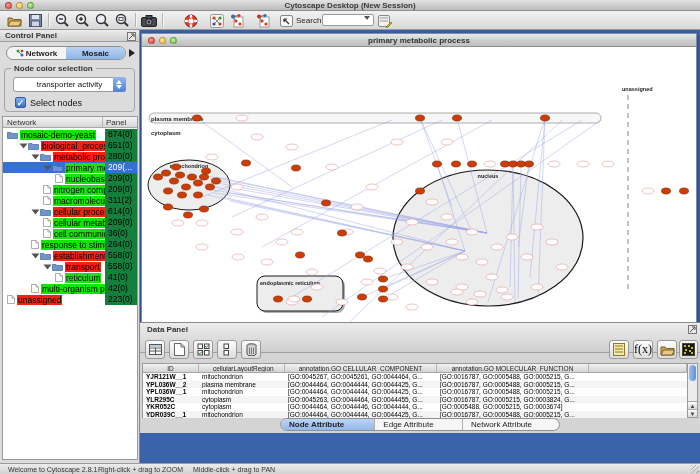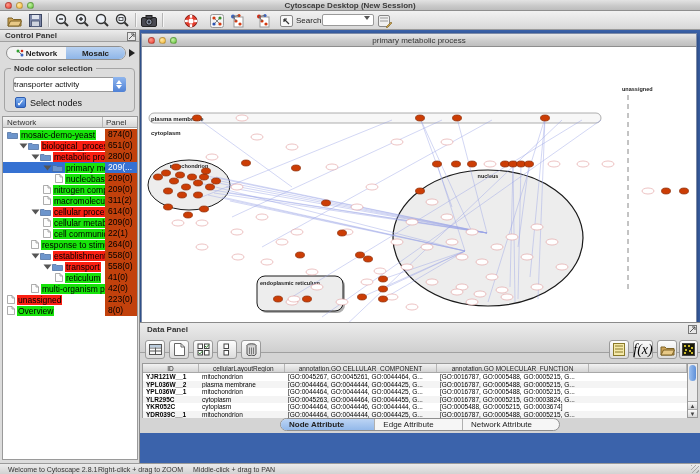--- a/index.html
+++ b/index.html
@@ -28,21 +28,21 @@
     border:1px solid #8f8f8f; border-radius:7px; background:#f4f4f4; overflow:hidden; }
   .cp-tab { flex:1; font-size:8px; font-weight:bold; color:#222; display:flex; align-items:center; justify-content:center; gap:2px; }
   .cp-tab.active { background:linear-gradient(#b9d2f2,#8fb6e8); }
   #cp-tab-overflow { position:absolute; left:129px; top:19px; width:0; height:0;
     border-top:4px solid transparent; border-bottom:4px solid transparent; border-left:6px solid #222; }
   #colorsel-group { position:absolute; left:4px; top:38px; width:131px; height:44px;
     border:1px solid #a5a5a5; border-radius:4px; }
   #colorsel-legend { position:absolute; left:6px; top:-5px; background:#dcdcdc; padding:0 3px;
     font-size:8px; font-weight:bold; color:#333; }
   #colorsel-combo { position:absolute; left:8px; top:8px; width:113px; height:15px; background:#fff;
-    border:1px solid #999; border-radius:3px; font-size:8px; line-height:14px; color:#111; }
+    border:1px solid #999; border-radius:3px; font-size:8px; line-height:14px; text-align:center; color:#111; }
   #colorsel-stepper { position:absolute; right:-1px; top:-1px; width:13px; height:15px;
     background:linear-gradient(#8fb6ee,#4f81d6); border-radius:0 3px 3px 0; }
   #colorsel-stepper:before { content:""; position:absolute; left:3px; top:3px;
     border-left:3px solid transparent; border-right:3px solid transparent; border-bottom:4px solid #fff; }
   #colorsel-stepper:after { content:""; position:absolute; left:3px; bottom:3px;
     border-left:3px solid transparent; border-right:3px solid transparent; border-top:4px solid #fff; }
   #select-nodes-row { position:absolute; left:10px; top:28px; display:flex; align-items:center; gap:4px; }
   #select-nodes-box { width:11px; height:11px; border-radius:2px;
     background:linear-gradient(#7fb0f0,#3a72cf); border:1px solid #2d5cb0;
     color:#fff; font-size:9px; font-weight:bold; line-height:10px; text-align:center; }
@@ -51,33 +51,33 @@
     background:#fff; border:1px solid #9a9a9a; }
   #tree-header { position:absolute; left:0; top:0; width:100%; height:11px; display:flex;
     background:linear-gradient(#f4f4f4,#d6d6d6); border-bottom:1px solid #a8a8a8;
     font-size:8px; color:#333; }
   #tree-header .h1 { width:100px; padding-left:4px; border-right:1px solid #b5b5b5; line-height:11px; }
   #tree-header .h2 { flex:1; padding-left:3px; line-height:11px; }
   #tree-rows { position:absolute; left:0; top:12px; width:100%; }
   .tree-row { position:relative; height:11px; display:flex; align-items:center; font-size:8.5px; overflow:hidden; }
   .tree-row .lbl { padding:0 1px; white-space:nowrap; color:#000; }
   .tree-row .cnt { position:absolute; left:102px; right:0; top:0; bottom:0; line-height:11px;
-    background:#c2410c; padding-left:3px; font-size:8.5px; white-space:nowrap; overflow:hidden; }
+    background:#15803d; padding-left:3px; font-size:8.5px; white-space:nowrap; overflow:hidden; }
   .tree-row.sel { background:#3571d2; }
   .tree-row.sel .cnt { background:#3571d2; color:#fff; }
   .tw { width:0; height:0; border-top:4px solid transparent; border-bottom:4px solid transparent;
     border-left:5px solid #555; margin:0 2px; transform:rotate(90deg); flex:0 0 auto; }
   .ticon { flex:0 0 auto; margin-right:2px; }
   
   #desktop { position:absolute; left:140px; top:30px; width:560px; height:433px; background:#3b63ab; overflow:hidden; }
   #net-window { position:absolute; left:1px; top:3px; width:556px; height:300px;
     background:#fff; border:1px solid #7d8ba8; box-shadow:0 2px 5px rgba(0,0,0,.45); }
   #net-titlebar { position:absolute; left:0; top:0; width:100%; height:13px;
     background:linear-gradient(#e9e9e9,#cbcbcb 60%,#bfbfbf); border-bottom:1px solid #8e8e8e;
-    text-align:center; font-size:8px; font-weight:normal; color:#333; line-height:13px; }
+    text-align:center; font-size:8px; font-weight:bold; color:#333; line-height:13px; }
   #net-canvas { position:absolute; left:0; top:13px; width:554px; height:286px; background:#fff; }
   #net-grip { position:absolute; right:1px; bottom:1px; width:8px; height:8px;
     background:repeating-linear-gradient(135deg,#bbb 0 1px,#fff 1px 3px); }
   .frag { position:absolute; top:304px; height:18px; background:#dedede; border:1px solid #9d9d9d; overflow:hidden; }
   
   #data-panel { position:absolute; left:140px; top:322px; width:560px; height:111px;
     background:#d4d4d4; border-top:1px solid #8a8a8a; }
   #dp-title { position:absolute; left:0; top:0; width:100%; height:30px;
     background:linear-gradient(#ececec,#cfcfcf); border-bottom:1px solid #a0a0a0;
     font-size:8px; font-weight:bold; color:#333; line-height:13px; padding-left:7px; }
@@ -354,21 +354,21 @@
           <span class="lbl" style="background:#17e30a">cellular metabo</span>
           <span class="cnt">209(0)</span>
         </div>
         <div class="tree-row">
           <span style="display:inline-block;width:40px"></span>
           <svg class="ticon" width="8" height="9">
             <path d="M0.5 0.5 H5 L7.5 3 V8.5 H0.5 Z" fill="#fdfdfd" stroke="#8a8a8a" stroke-width="0.7"></path>
             <path d="M5 0.5 V3 H7.5" fill="none" stroke="#8a8a8a" stroke-width="0.7"></path>
           </svg>
           <span class="lbl" style="background:#17e30a">cell communicat</span>
-          <span class="cnt">22(1)</span>
+          <span class="cnt">36(0)</span>
         </div>
         <div class="tree-row">
           <span style="display:inline-block;width:28px"></span>
           <svg class="ticon" width="8" height="9">
             <path d="M0.5 0.5 H5 L7.5 3 V8.5 H0.5 Z" fill="#fdfdfd" stroke="#8a8a8a" stroke-width="0.7"></path>
             <path d="M5 0.5 V3 H7.5" fill="none" stroke="#8a8a8a" stroke-width="0.7"></path>
           </svg>
           <span class="lbl" style="background:#17e30a">response to stimulu</span>
           <span class="cnt">264(0)</span>
         </div>
@@ -409,29 +409,20 @@
           <span class="cnt">42(0)</span>
         </div>
         <div class="tree-row">
           <span style="display:inline-block;width:4px"></span>
           <svg class="ticon" width="8" height="9">
             <path d="M0.5 0.5 H5 L7.5 3 V8.5 H0.5 Z" fill="#fdfdfd" stroke="#8a8a8a" stroke-width="0.7"></path>
             <path d="M5 0.5 V3 H7.5" fill="none" stroke="#8a8a8a" stroke-width="0.7"></path>
           </svg>
           <span class="lbl" style="background:#fb1f12">unassigned</span>
           <span class="cnt">223(0)</span>
-        </div>
-        <div class="tree-row">
-          <span style="display:inline-block;width:4px"></span>
-          <svg class="ticon" width="8" height="9">
-            <path d="M0.5 0.5 H5 L7.5 3 V8.5 H0.5 Z" fill="#fdfdfd" stroke="#8a8a8a" stroke-width="0.7"></path>
-            <path d="M5 0.5 V3 H7.5" fill="none" stroke="#8a8a8a" stroke-width="0.7"></path>
-          </svg>
-          <span class="lbl" style="background:#17e30a">Overview</span>
-          <span class="cnt">8(0)</span>
         </div>
       </div>
   </div>
 </div>
 
 <div id="desktop">
 
   <div class="frag" style="left:3px; width:92px">
     <svg width="92" height="18">
       <g stroke="#2b2b2b" stroke-width="3" fill="none">
@@ -706,21 +697,21 @@
     </div>
   <div class="dp-btn" style="left:469px">
       <svg width="12" height="13">
         <rect x="0.5" y="0.5" width="11" height="12" fill="#f5e9a8" stroke="#8a7a2a"></rect>
         <line x1="2" y1="3" x2="10" y2="3" stroke="#8a7a2a"></line>
         <line x1="2" y1="6" x2="10" y2="6" stroke="#8a7a2a"></line>
         <line x1="2" y1="9" x2="10" y2="9" stroke="#8a7a2a"></line>
       </svg>
     </div>
   <div class="dp-btn" style="left:493px">
-      <span style="font-size:14px;font-style:italic;font-family:'Liberation Serif',serif">f(x)</span>
+      <span style="font-size:12px;font-family:'Liberation Serif',serif">f(x)</span>
     </div>
   <div class="dp-btn" style="left:517px">
       <svg width="15" height="12">
         <path d="M1 3 h4 l1.5 1.5 H14 V11 H1 Z" fill="#cda356" stroke="#7d6327"></path>
         <path d="M1 11 L3.5 6 H14.5 L12 11 Z" fill="#e8c987" stroke="#7d6327"></path>
       </svg>
     </div>
   <div class="dp-btn" style="left:539px;width:19px">
       <svg width="13" height="13">
         <rect x="0.5" y="0.5" width="12" height="12" fill="#1a1a0a" stroke="#444"></rect>

